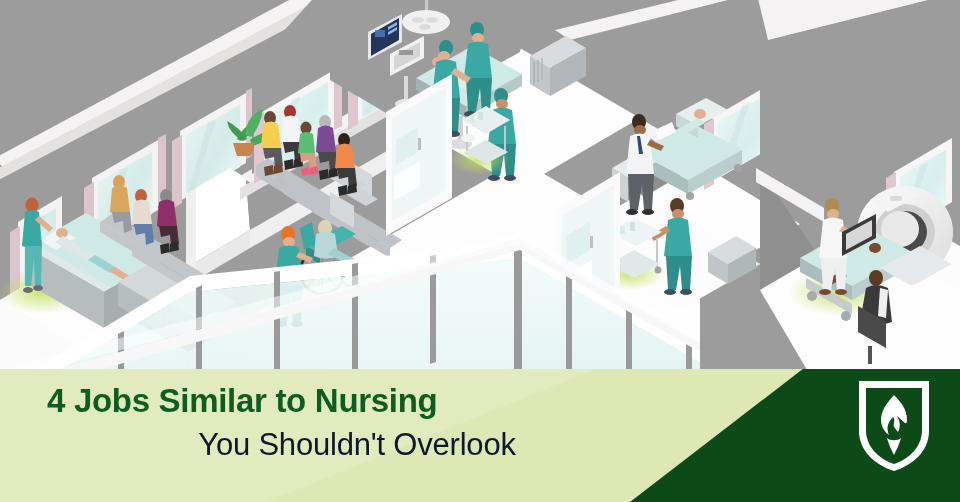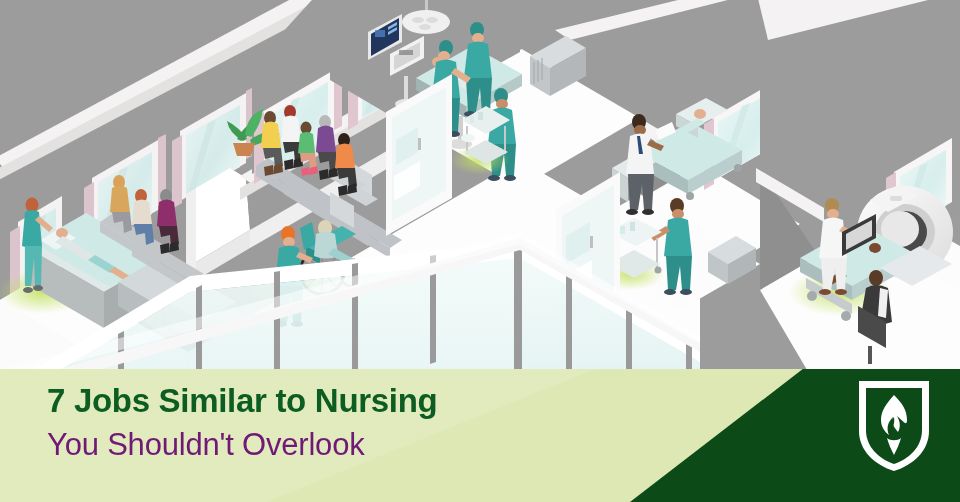--- a/index.html
+++ b/index.html
@@ -55,25 +55,26 @@
     font-weight: 700;
     color: #0d5c22;
     letter-spacing: -0.3px;
     line-height: 1.12;
     margin: 0;
     white-space: nowrap;
   }
   #subtitle-line {
     font-size: 31px;
     font-weight: 400;
-    color: #701a75;
+    color: #0f172a;
     letter-spacing: -0.2px;
     line-height: 1.2;
     margin: 6px 0 0 0;
     white-space: nowrap;
+    text-align: center;
   }
   #logo {
     position: absolute;
     left: 855px; top: 377px;
     width: 78px; height: 96px;
   }
   #logo svg { display:block; width:100%; height:100%; }
 </style>
 </head>
 <body>
@@ -629,21 +630,21 @@
     </svg>
   </div>
 
   <div id="banner">
     <div class="banner-bg"></div>
     <div class="banner-sheen"></div>
     <div class="banner-wedge"></div>
   </div>
 
   <div id="banner-text">
-    <h1 id="title-line">7 Jobs Similar to Nursing</h1>
+    <h1 id="title-line">4 Jobs Similar to Nursing</h1>
     <h2 id="subtitle-line">You Shouldn't Overlook</h2>
   </div>
 
   <div id="logo">
     <svg viewBox="0 0 78 96" xmlns="http://www.w3.org/2000/svg" aria-hidden="true">
       <path d="M4 4 H74 V54 C74 74 58 88 39 94 C20 88 4 74 4 54 Z" fill="#ffffff"></path>
       <path d="M11 11 H67 V53 C67 70 54 82 39 87 C24 82 11 70 11 53 Z" fill="#0c4a18"></path>
       <path d="M39 18
                C31 27 26 34 26 43
                C26 50 30 55 34 58

